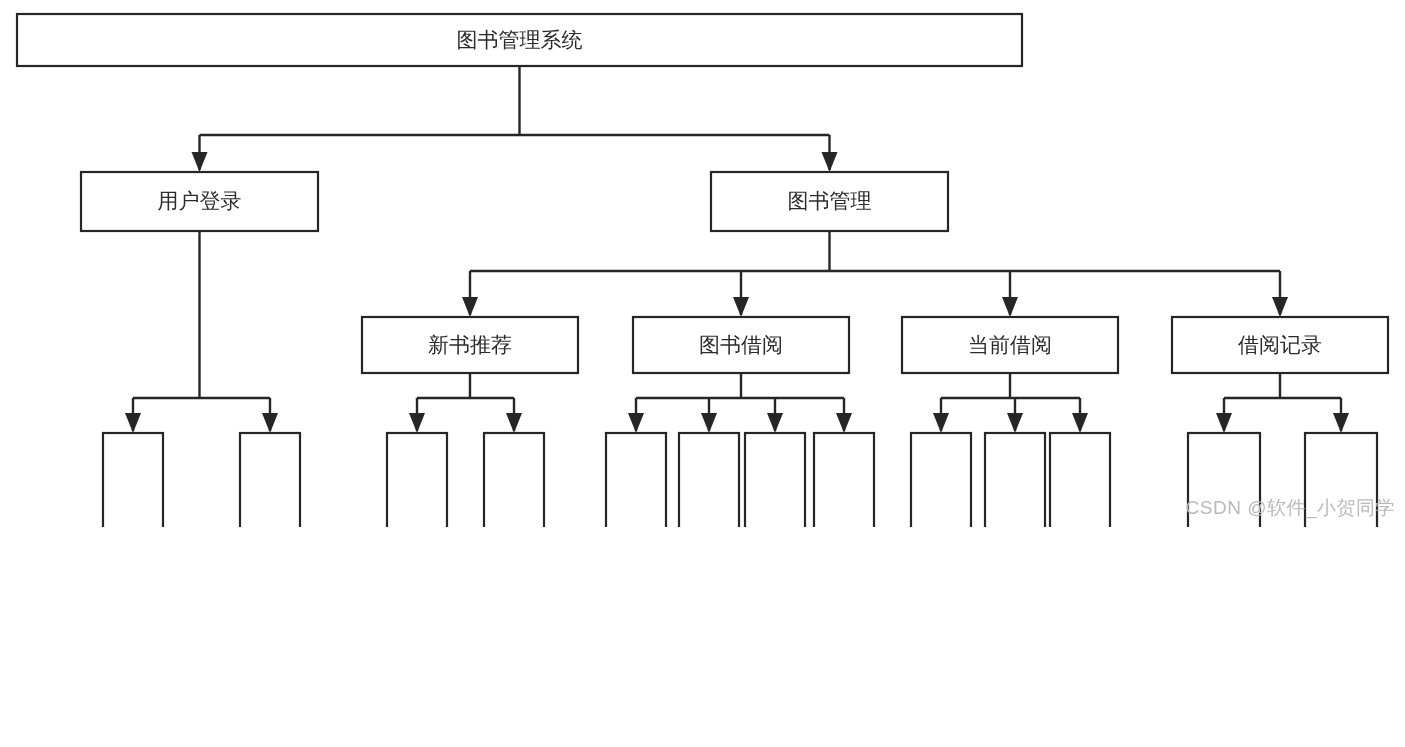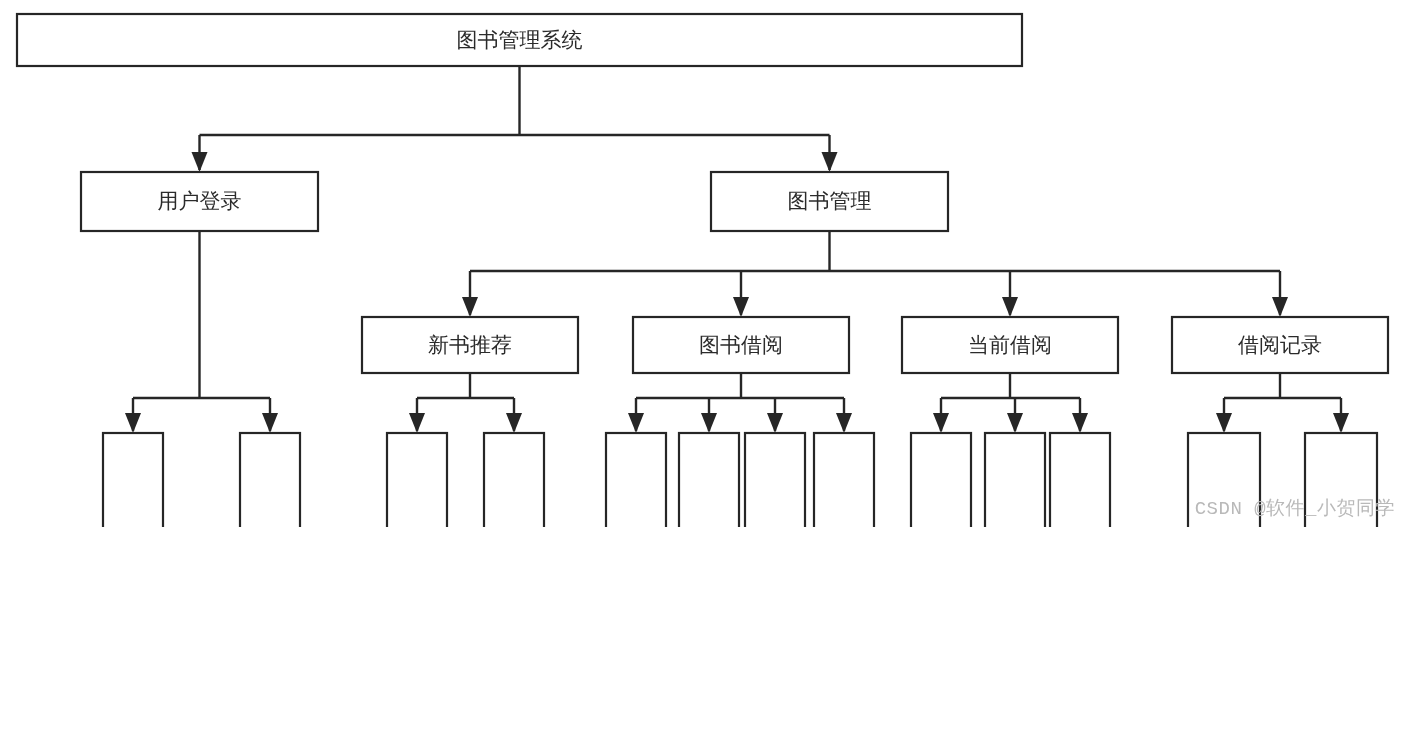--- a/index.html
+++ b/index.html
@@ -67,21 +67,21 @@
     line-height: 1.12;
     letter-spacing: 2px;
     color: #2b2b2b;
     white-space: nowrap;
     pointer-events: none;
   }
   .watermark {
     position: absolute;
     right: 10px;
     bottom: 6px;
-    font-family: Liberation Mono, monospace;
+    font-family: Liberation Sans, sans-serif;
     font-size: 19px;
     color: #b9b9b9;
     letter-spacing: 0.5px;
     user-select: none;
   }
 </style>
 </head>
 <body>
 
 <div id="diagram-root">

